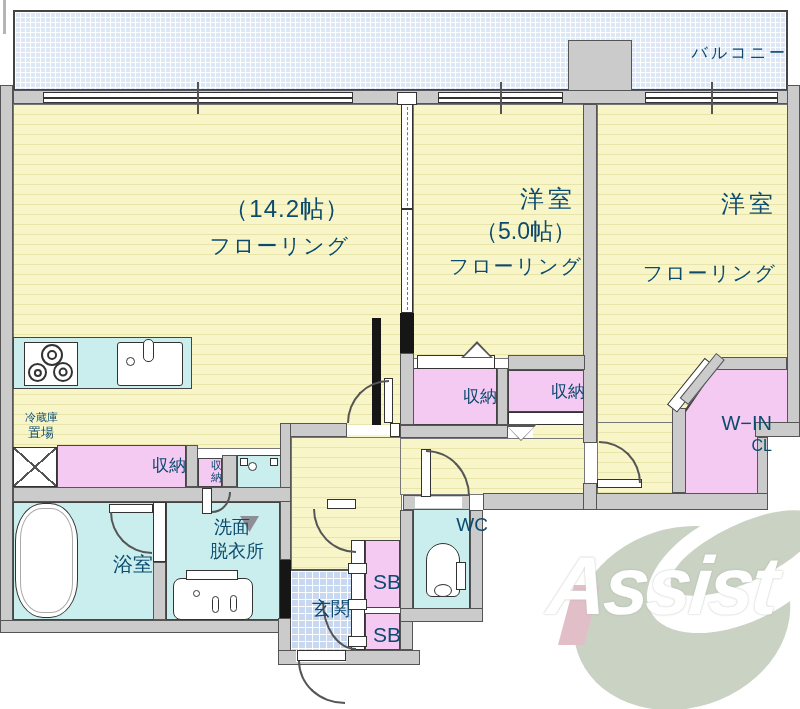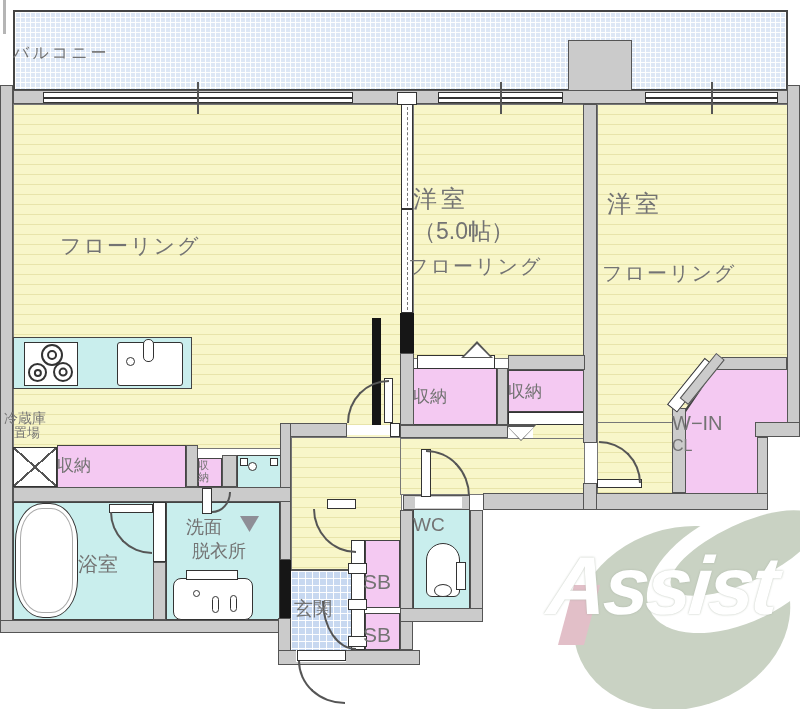--- a/index.html
+++ b/index.html
@@ -6,21 +6,21 @@
   #plan{position:relative;width:800px;height:709px;background:#fff;overflow:hidden;
         font-family:"Liberation Sans","DejaVu Sans",sans-serif;}
   .abs{position:absolute;}
   .floor{position:absolute;background:repeating-linear-gradient(180deg,var(--floor) 0 9px,var(--floor_line) 9px 10px);border:1px solid #777;}
   .wall{position:absolute;background:var(--wall_gray);border:1px solid #555;box-sizing:border-box;}
   .bwall{position:absolute;background:#161616;}
   .pink{position:absolute;background:var(--closet_pink);border:1px solid #444;box-sizing:border-box;}
   .cyan{position:absolute;background:var(--water_cyan);border:1px solid #444;box-sizing:border-box;}
   .white{position:absolute;background:#fff;border:1px solid #333;box-sizing:border-box;}
   .open{position:absolute;background:#fff;}
-  .lbl{position:absolute;color:#737373;text-align:left;line-height:1.12;white-space:nowrap;}
+  .lbl{position:absolute;color:#0c4a6e;text-align:right;line-height:1.12;white-space:nowrap;}
   .arc{position:absolute;border:0 solid #555;box-sizing:border-box;}
   .grid-balcony{position:absolute;background-color:var(--balcony_blue);
     background-image:linear-gradient(rgba(255,255,255,.95) 1px,transparent 1px),linear-gradient(90deg,rgba(255,255,255,.95) 1px,transparent 1px);
     background-size:5px 5px;border:2px solid #444;box-sizing:border-box;}
   .grid-tile{position:absolute;background-color:var(--entrance_tile);
     background-image:linear-gradient(rgba(255,255,255,.95) 1px,transparent 1px),linear-gradient(90deg,rgba(255,255,255,.95) 1px,transparent 1px);
     background-size:7px 7px;}
   .ring{position:absolute;border:2px solid #333;border-radius:50%;box-sizing:border-box;background:#fff;}
   .ring i{position:absolute;left:50%;top:50%;width:55%;height:55%;transform:translate(-50%,-50%);
           border:2px solid #333;border-radius:50%;box-sizing:border-box;display:block;}
@@ -189,30 +189,31 @@
 
 <div class="white" style="left:297px;top:650px;width:49px;height:11px;"></div>
 <div class="arc" style="left:298px;top:661px;width:47px;height:43px;border-left-width:2px;border-bottom-width:2px;border-radius:0 0 0 100%;"></div>
 
 <div class="tri" style="left:461px;top:341px;width:32px;height:17px;background:#555;clip-path:polygon(50% 0,0 100%,100% 100%);"></div>
 <div class="tri" style="left:464px;top:344px;width:26px;height:13px;background:#fff;clip-path:polygon(50% 0,0 100%,100% 100%);"></div>
 <div class="tri" style="left:505px;top:424px;width:32px;height:17px;background:#555;clip-path:polygon(0 0,100% 0,50% 100%);"></div>
 <div class="tri" style="left:508px;top:427px;width:26px;height:13px;background:#fff;clip-path:polygon(0 0,100% 0,50% 100%);"></div>
 <div class="tri" style="left:240px;top:516px;width:19px;height:16px;background:#8e8e96;clip-path:polygon(0 0,100% 0,50% 100%);"></div>
 
+<div class="lbl" style="left:60px;top:196px;width:290px;font-size:24px;letter-spacing:1px;">（14.2帖）</div>
 <div class="lbl" style="left:60px;top:234px;width:290px;font-size:21px;letter-spacing:2px;">フローリング</div>
 
 <div class="lbl" style="left:413px;top:186px;width:163px;font-size:24px;letter-spacing:4px;">洋室</div>
 <div class="lbl" style="left:413px;top:219px;width:163px;font-size:23px;">（5.0帖）</div>
 <div class="lbl" style="left:408px;top:255px;width:175px;font-size:20px;letter-spacing:2px;">フローリング</div>
 
 <div class="lbl" style="left:607px;top:191px;width:170px;font-size:24px;letter-spacing:4px;">洋室</div>
 <div class="lbl" style="left:602px;top:262px;width:175px;font-size:20px;letter-spacing:2px;">フローリング</div>
 
-<div class="lbl" style="left:4px;top:411px;width:54px;font-size:14px;">冷蔵庫</div>
+<div class="lbl" style="left:4px;top:411px;width:54px;font-size:11px;">冷蔵庫</div>
 <div class="lbl" style="left:14px;top:426px;width:40px;font-size:13px;">置場</div>
 
 <div class="lbl" style="left:57px;top:456px;width:129px;font-size:17px;">収納</div>
 <div class="lbl" style="left:198px;top:459px;width:24px;font-size:11px;">収</div>
 <div class="lbl" style="left:198px;top:471px;width:24px;font-size:11px;">納</div>
 <div class="lbl" style="left:413px;top:387px;width:84px;font-size:17px;">収納</div>
 <div class="lbl" style="left:508px;top:382px;width:77px;font-size:17px;">収納</div>
 <div class="lbl" style="left:672px;top:412px;width:100px;font-size:20px;">W−IN</div>
 <div class="lbl" style="left:672px;top:437px;width:100px;font-size:16px;">CL</div>
 

